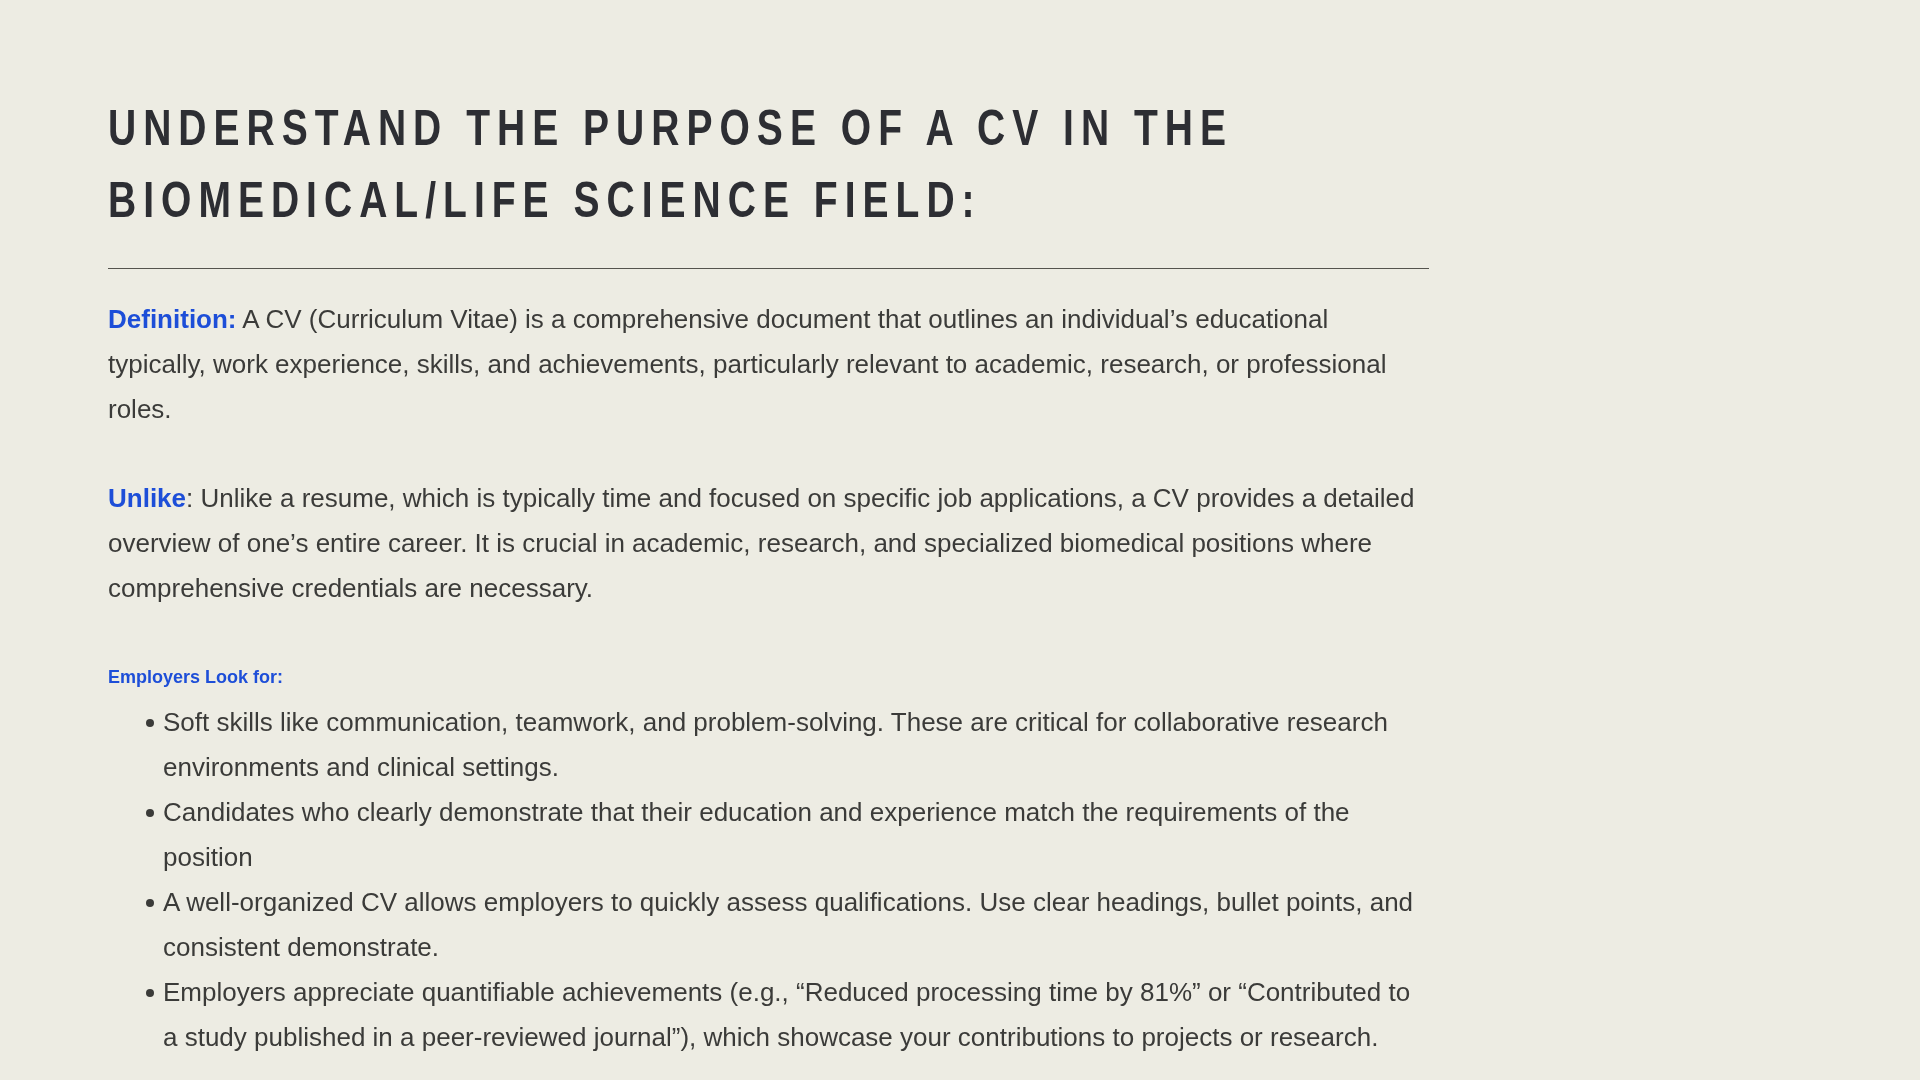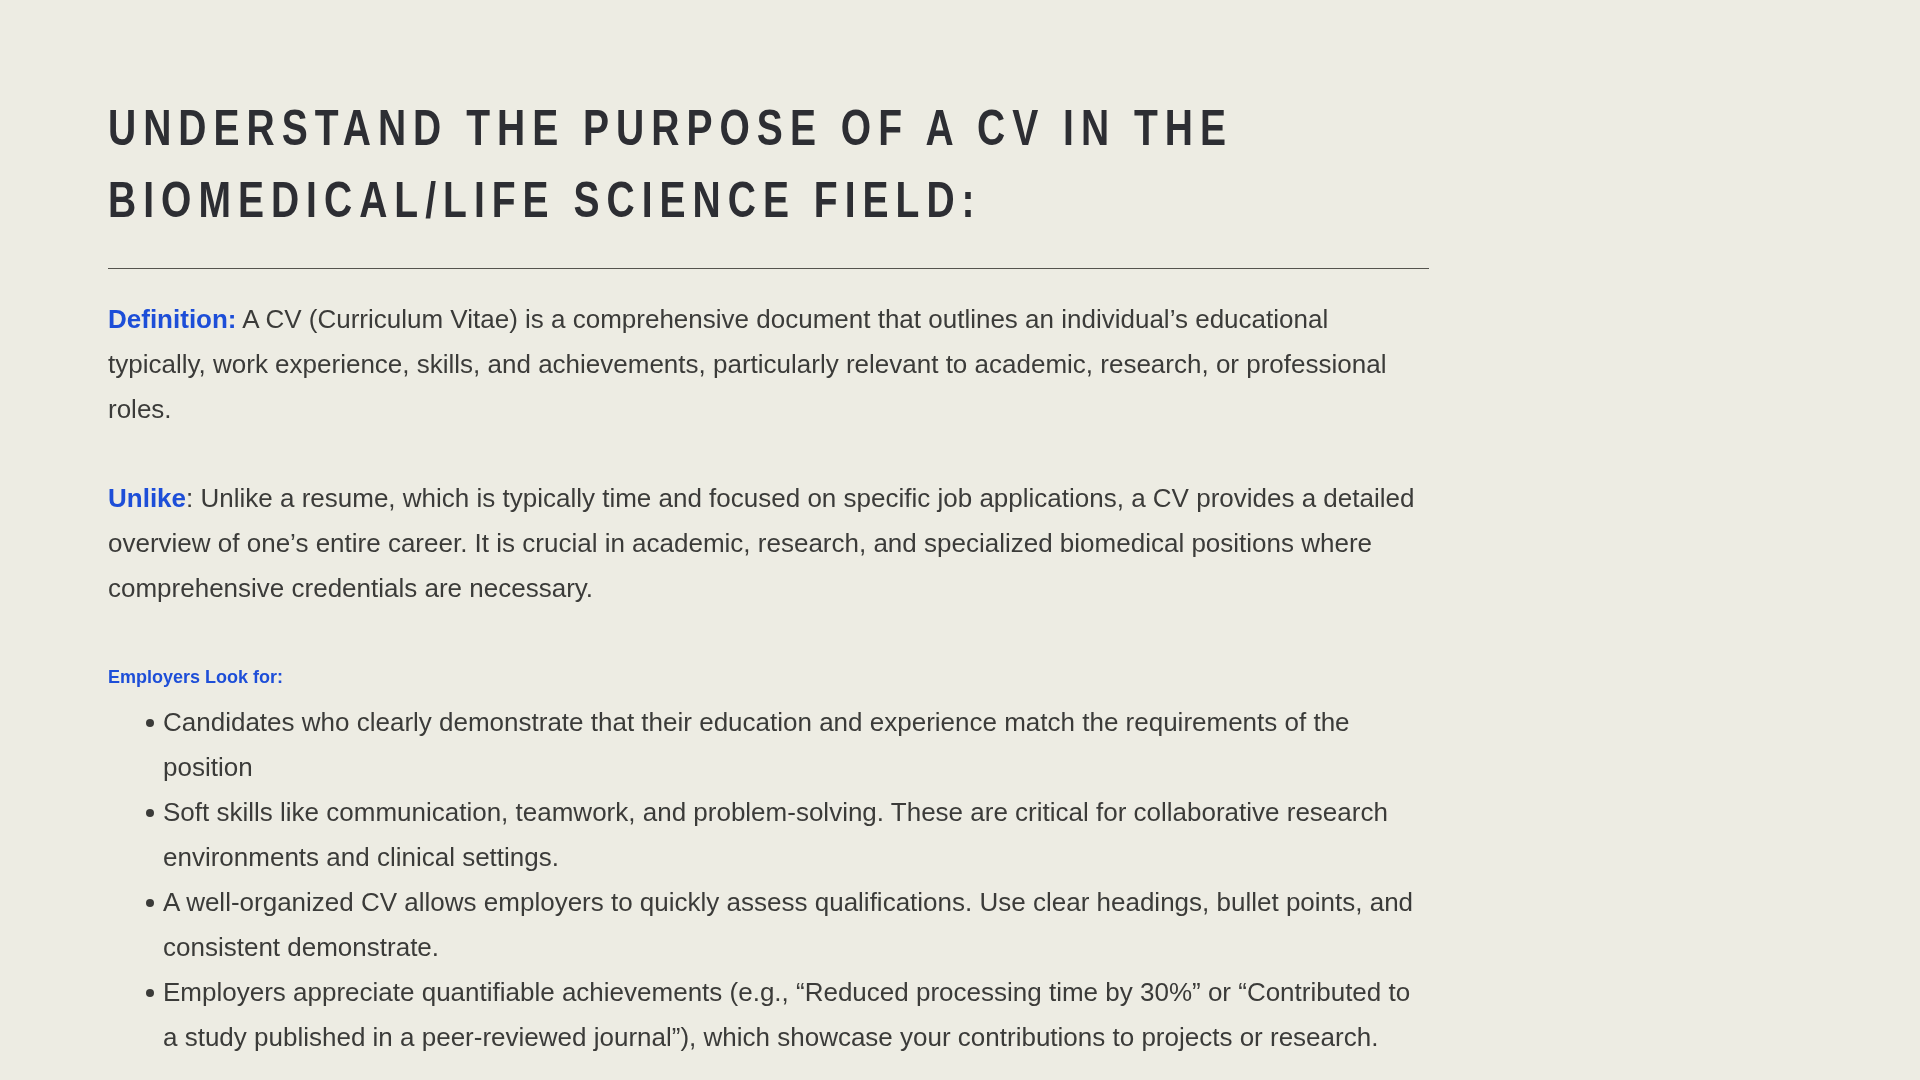--- a/index.html
+++ b/index.html
@@ -86,29 +86,29 @@
 
   <p class="para"><b>Definition:</b><span> A CV (Curriculum Vitae) is a comprehensive document that outlines an individual’s educational typically, work experience, skills, and achievements, particularly relevant to academic, research, or professional roles.</span></p>
 
   <p class="para"><b>Unlike</b><span>: </span><span>Unlike a resume, which is typically time and focused on specific job applications, a CV provides a detailed overview of one’s entire career. It is crucial in academic, research, and specialized biomedical positions where comprehensive credentials are necessary.</span></p>
 
   <p class="list-label"><b>Employers Look for:</b></p>
 
   <ul class="bullet-list">
     <li>
       <span class="bullet-dot"></span>
-      <span>Candidates who clearly demonstrate that their education and experience match the requirements of the position</span>
+      <span>Soft skills like communication, teamwork, and problem-solving. These are critical for collaborative research environments and clinical settings.</span>
     </li>
     <li>
       <span class="bullet-dot"></span>
-      <span>Soft skills like communication, teamwork, and problem-solving. These are critical for collaborative research environments and clinical settings.</span>
+      <span>Candidates who clearly demonstrate that their education and experience match the requirements of the position</span>
     </li>
     <li>
       <span class="bullet-dot"></span>
       <span>A well-organized CV allows employers to quickly assess qualifications. Use clear headings, bullet points, and consistent demonstrate.</span>
     </li>
     <li>
       <span class="bullet-dot"></span>
-      <span>Employers appreciate quantifiable achievements (e.g., “Reduced processing time by 30%” or “Contributed to a study published in a peer-reviewed journal”), which showcase your contributions to projects or research.</span>
+      <span>Employers appreciate quantifiable achievements (e.g., “Reduced processing time by 81%” or “Contributed to a study published in a peer-reviewed journal”), which showcase your contributions to projects or research.</span>
     </li>
   </ul>
 
 </div>
 
 </body></html>

